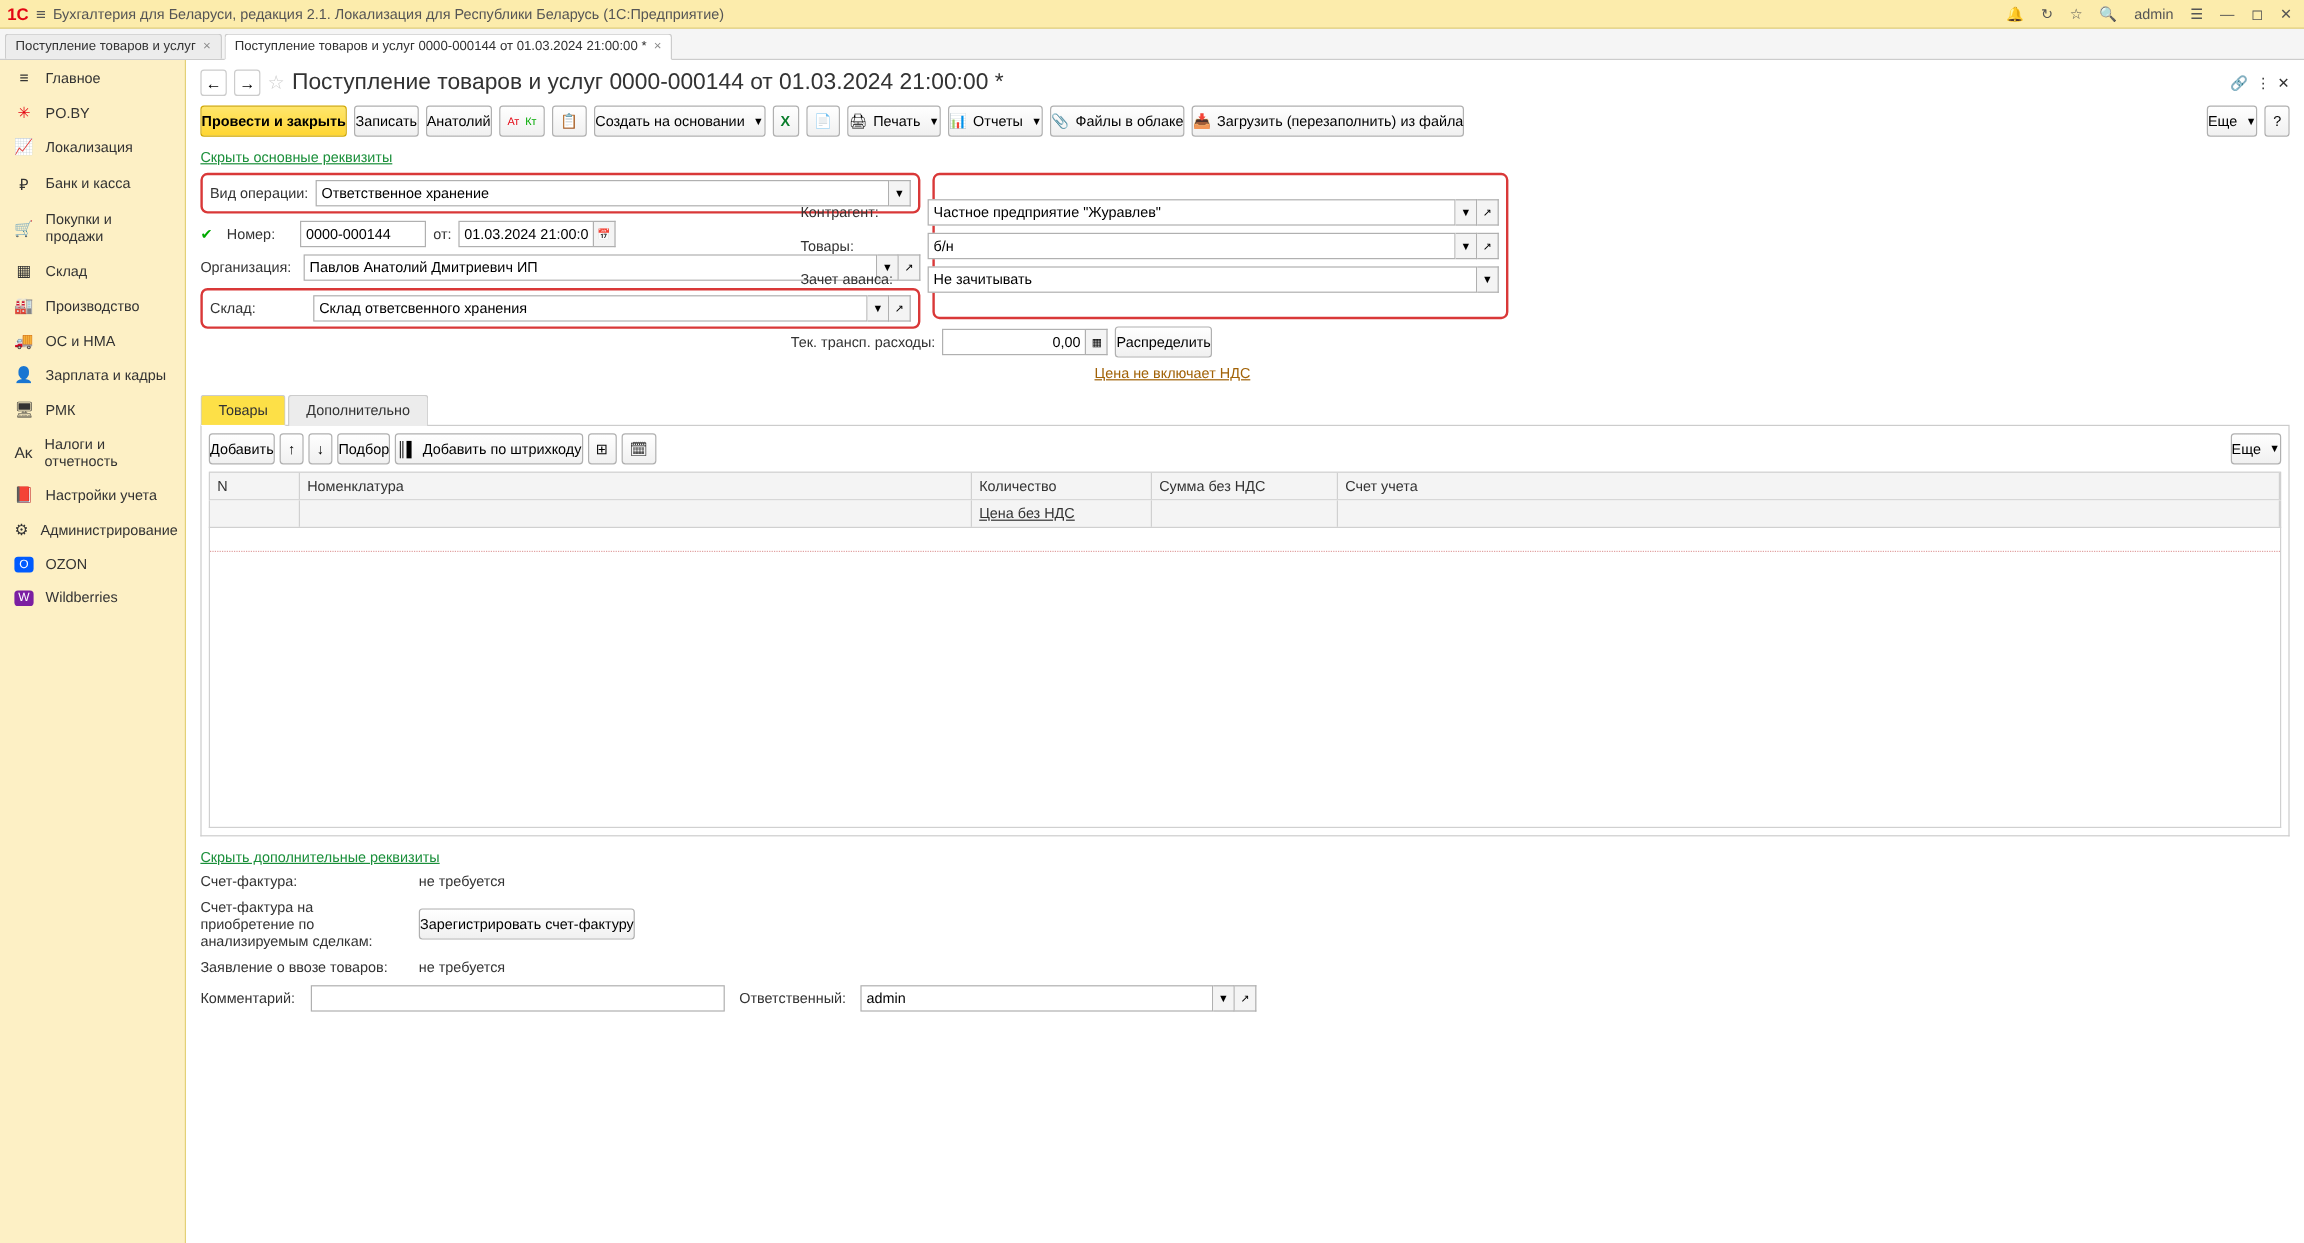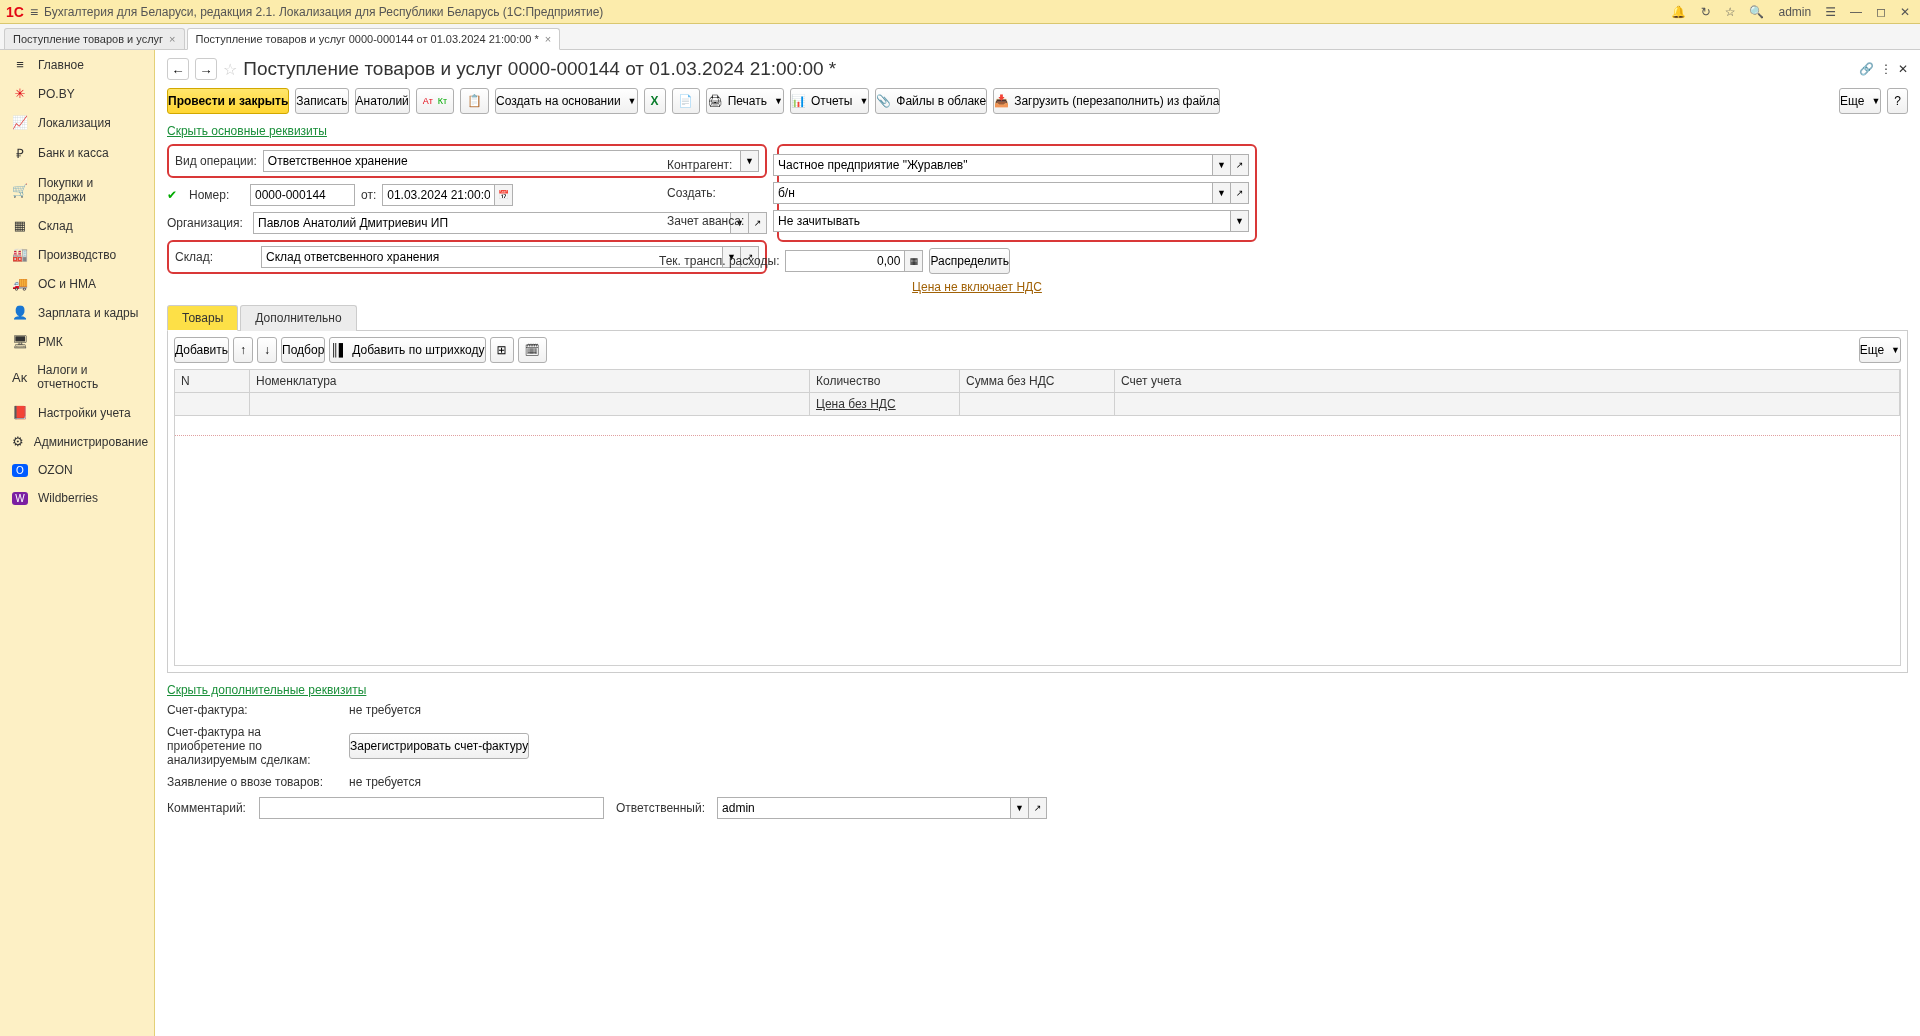--- a/index.html
+++ b/index.html
@@ -272,31 +272,31 @@
             <span class="lbl">Склад:</span>
             <div class="sel" style="flex:1">
               <input class="inp" style="flex: 1 1 0%;" value="Склад ответсвенного хранения">
               <button class="ddbtn">▼</button>
               <button class="ddbtn">↗</button>
             </div>
           </div>
         </div>
 
         <div class="rightform">
-          <div class="highlight-box" style="padding:8px 6px;">
+          <div class="highlight-box" style="padding:20px 6px;">
             <div class="fcol" style="margin-bottom:6px;">
               <span class="lbl" style="min-width:100px;margin-left:-118px;position:relative">Контрагент:</span>
               <div class="sel" style="flex:1">
                 <input class="inp" style="flex: 1 1 0%;" value="Частное предприятие &quot;Журавлев&quot;">
                 <button class="ddbtn">▼</button>
                 <button class="ddbtn">↗</button>
               </div>
             </div>
             <div class="fcol" style="margin-bottom:6px;">
-              <span class="lbl" style="min-width:100px;margin-left:-118px;position:relative">Создать:</span>
+              <span class="lbl" style="min-width:100px;margin-left:-118px;position:relative">Товары:</span>
               <div class="sel" style="flex:1">
                 <input class="inp" style="flex: 1 1 0%;" value="б/н">
                 <button class="ddbtn">▼</button>
                 <button class="ddbtn">↗</button>
               </div>
             </div>
             <div class="fcol">
               <span class="lbl" style="min-width:100px;margin-left:-118px;position:relative">Зачет аванса:</span>
               <div class="sel" style="flex:1">
                 <input class="inp" style="flex: 1 1 0%;" value="Не зачитывать">

